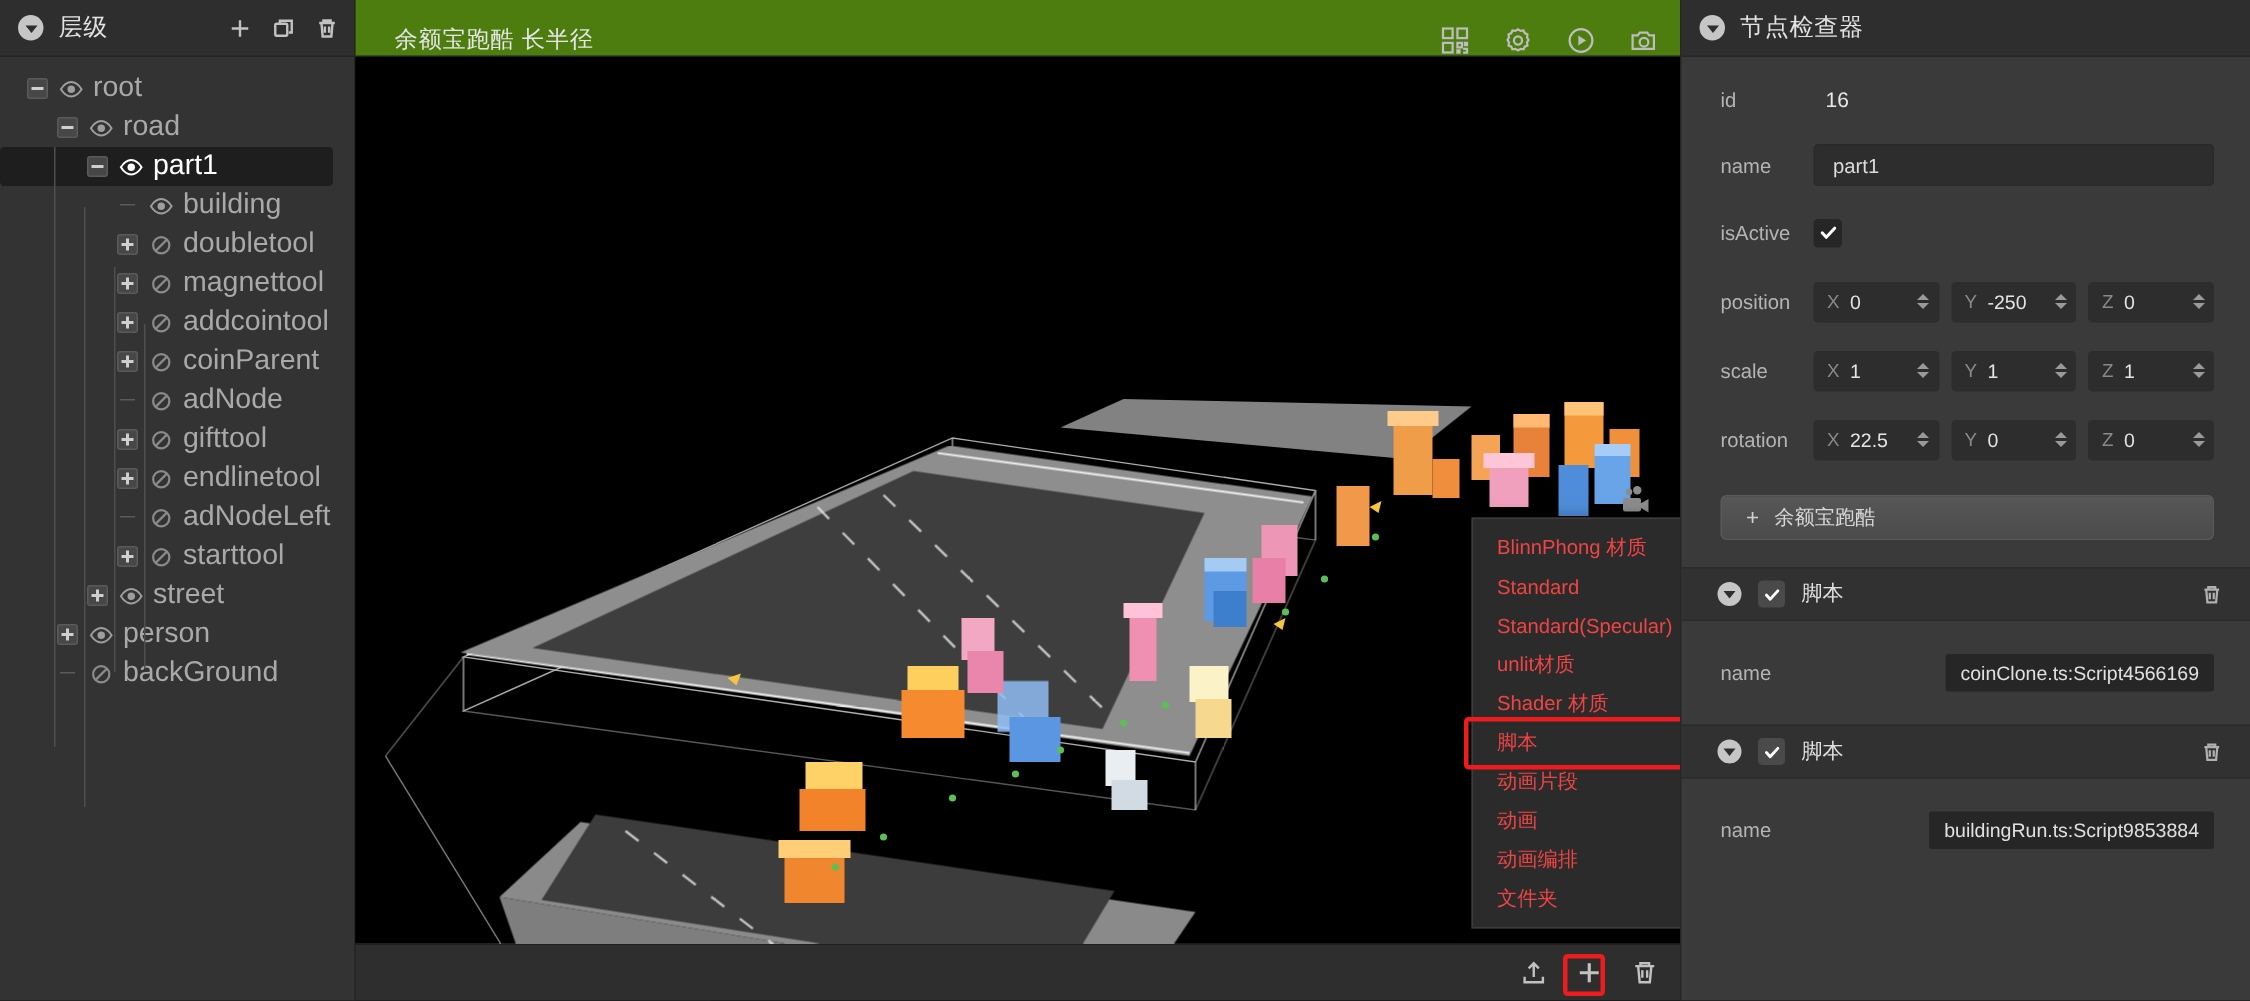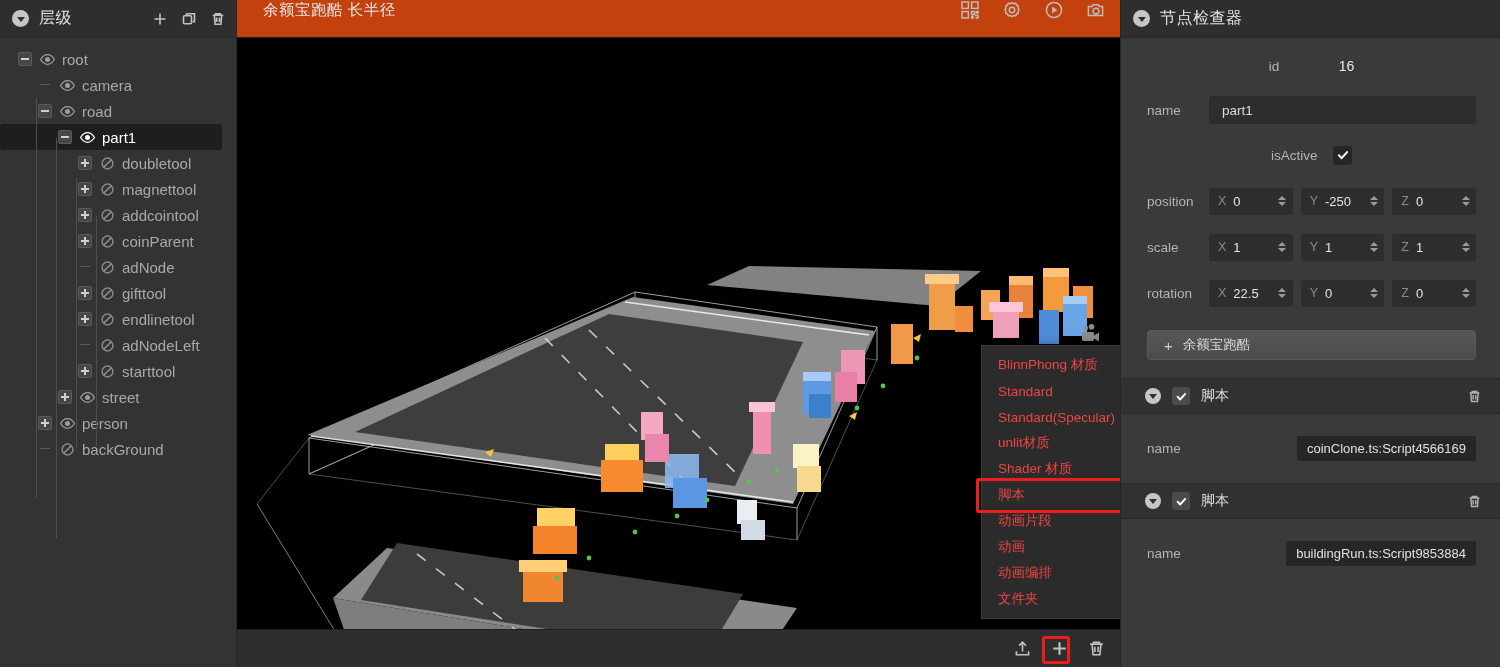--- a/index.html
+++ b/index.html
@@ -29,27 +29,27 @@
   .row { height: 26px; display: flex; align-items: center; position: relative; cursor: default; }
   .row.sel { background: #1e1e1e; border-radius: 3px; margin-right: 14px; }
   .twisty { width: 14px; height: 14px; flex: 0 0 14px; background: #474747; border: 1px solid #5a5a5a;
             border-radius: 2px; position: relative; }
   .twisty::before { content: ""; position: absolute; left: 2px; top: 5px; width: 8px; height: 1.5px; background: #cfcfcf; }
   .twisty.plus::after { content: ""; position: absolute; left: 5px; top: 2px; width: 1.5px; height: 8px; background: #cfcfcf; }
   .stub { width: 14px; flex: 0 0 14px; height: 26px; position: relative; }
   .stub::before { content:""; position:absolute; left:2px; top:12px; width:10px; height:1px; background:#5b5b5b; }
   .eye { width: 17px; flex: 0 0 17px; height: 17px; margin: 0 6px 0 7px; }
   .eye svg { width: 17px; height: 17px; display: block; }
-  .nlabel { font-size: 15px; color: #a9a9a9; white-space: nowrap; }
+  .nlabel { font-size: 19px; color: #a9a9a9; white-space: nowrap; }
   .row.sel .nlabel { color: #ffffff; }
   .vline { position: absolute; width: 1px; background: #4e4e4e; }
 
   
   .center-col { width: 883px; height: 667px; display: flex; flex-direction: column; background: #000; position: relative; }
-  .topbar { height: 38px; flex: 0 0 38px; background: #c2410c; display: flex; align-items: flex-start;
+  .topbar { height: 38px; flex: 0 0 38px; background: #4d7c0f; display: flex; align-items: flex-end;
             padding: 0 14px 0 26px; border-bottom: 1px solid #1f1f1f; }
   .scene-title { font-size: 15.5px; color: #e6e6e6; letter-spacing: .5px; }
   .top-actions { margin-left: auto; display: flex; align-items: center; gap: 22px; }
   .tb-ico { width: 20px; height: 20px; stroke: #bdbdbd; fill: none; stroke-width: 1.5; display: block; }
 
   .viewport { flex: 1 1 auto; position: relative; background: #000; overflow: hidden; }
   .road-wrap { position: absolute; left: 0; top: 0; width: 883px; height: 629px; }
 
   .cam-gizmo { position: absolute; left: 840px; top: 286px; width: 26px; height: 20px; }
 
@@ -69,21 +69,21 @@
                  border: 3px solid #ee1c1c; border-radius: 3px; pointer-events: none; }
 
   
   .res-strip { position: absolute; left: 0; bottom: 0; width: 237px; height: 38px; background: #2e2e2e;
                border-top: 1px solid #262626; display: flex; align-items: center; padding-left: 20px; }
 
   
   .right-col { width: 380px; height: 667px; background: #3a3a3a; display: flex; flex-direction: column;
                border-left: 1px solid #262626; }
   .insp-body { flex: 1 1 auto; overflow: hidden; }
-  .frow { display: flex; align-items: center; padding: 0 24px 0 26px; justify-content: center; }
+  .frow { display: flex; align-items: center; padding: 0 24px 0 26px; }
   .flabel { width: 62px; flex: 0 0 62px; font-size: 13.5px; color: #b4b4b4; }
   .fval { font-size: 14px; color: #e8e8e8; padding-left: 8px; }
   .tinput { flex: 1 1 auto; height: 28px; background: #2d2d2d; border: 1px solid #2a2a2a; border-radius: 3px;
             display: flex; align-items: center; padding-left: 12px; font-size: 13.5px; color: #dcdcdc; }
   .ckbox { width: 19px; height: 19px; background: #262626; border-radius: 3px; display: flex;
            align-items: center; justify-content: center; }
   .ckbox svg { width: 12px; height: 12px; }
 
   .vec { display: flex; gap: 8px; flex: 1 1 auto; }
   .vfield { flex: 1 1 0; height: 27px; background: #2d2d2d; border-radius: 3px; display: flex;
@@ -149,50 +149,50 @@
           <span class="eye">
             <svg viewBox="0 0 17 17">
               <path d="M1.6 8.5c2-3.2 4.3-4.8 6.9-4.8s4.9 1.6 6.9 4.8c-2 3.2-4.3 4.8-6.9 4.8S3.6 11.7 1.6 8.5z" fill="none" stroke="#9e9e9e" stroke-width="1.3"></path>
               <circle cx="8.5" cy="8.5" r="2.5" fill="#9e9e9e"></circle>
             </svg>
           </span>
           <span class="nlabel">root</span>
         </div>
         <div class="row">
           <span style="display:inline-block;width:38px;flex:0 0 38px"></span>
-          <span class="stub"></span>
-          <span class="eye">
-            <svg viewBox="0 0 17 17">
-              <path d="M1.6 8.5c2-3.2 4.3-4.8 6.9-4.8s4.9 1.6 6.9 4.8c-2 3.2-4.3 4.8-6.9 4.8S3.6 11.7 1.6 8.5z" fill="none" stroke="#9e9e9e" stroke-width="1.3"></path>
-              <circle cx="8.5" cy="8.5" r="2.5" fill="#9e9e9e"></circle>
-            </svg>
-          </span>
-          <span class="nlabel">camera</span>
-        </div>
-        <div class="row">
-          <span style="display:inline-block;width:38px;flex:0 0 38px"></span>
           <span class="twisty"></span>
           <span class="eye">
             <svg viewBox="0 0 17 17">
               <path d="M1.6 8.5c2-3.2 4.3-4.8 6.9-4.8s4.9 1.6 6.9 4.8c-2 3.2-4.3 4.8-6.9 4.8S3.6 11.7 1.6 8.5z" fill="none" stroke="#9e9e9e" stroke-width="1.3"></path>
               <circle cx="8.5" cy="8.5" r="2.5" fill="#9e9e9e"></circle>
             </svg>
           </span>
           <span class="nlabel">road</span>
         </div>
         <div class="row sel">
           <span style="display:inline-block;width:58px;flex:0 0 58px"></span>
           <span class="twisty"></span>
           <span class="eye">
             <svg viewBox="0 0 17 17">
               <path d="M1.6 8.5c2-3.2 4.3-4.8 6.9-4.8s4.9 1.6 6.9 4.8c-2 3.2-4.3 4.8-6.9 4.8S3.6 11.7 1.6 8.5z" fill="none" stroke="#ffffff" stroke-width="1.3"></path>
               <circle cx="8.5" cy="8.5" r="2.5" fill="#ffffff"></circle>
             </svg>
           </span>
           <span class="nlabel">part1</span>
+        </div>
+        <div class="row">
+          <span style="display:inline-block;width:78px;flex:0 0 78px"></span>
+          <span class="stub"></span>
+          <span class="eye">
+            <svg viewBox="0 0 17 17">
+              <path d="M1.6 8.5c2-3.2 4.3-4.8 6.9-4.8s4.9 1.6 6.9 4.8c-2 3.2-4.3 4.8-6.9 4.8S3.6 11.7 1.6 8.5z" fill="none" stroke="#9e9e9e" stroke-width="1.3"></path>
+              <circle cx="8.5" cy="8.5" r="2.5" fill="#9e9e9e"></circle>
+            </svg>
+          </span>
+          <span class="nlabel">building</span>
         </div>
         <div class="row">
           <span style="display:inline-block;width:78px;flex:0 0 78px"></span>
           <span class="twisty plus"></span>
           <span class="eye">
             <svg viewBox="0 0 17 17">
               <circle cx="8.5" cy="8.5" r="5.4" fill="none" stroke="#8a8a8a" stroke-width="1.5"></circle>
               <path d="M4.6 12.4L12.4 4.6" stroke="#8a8a8a" stroke-width="1.5"></path>
             </svg>
           </span>

